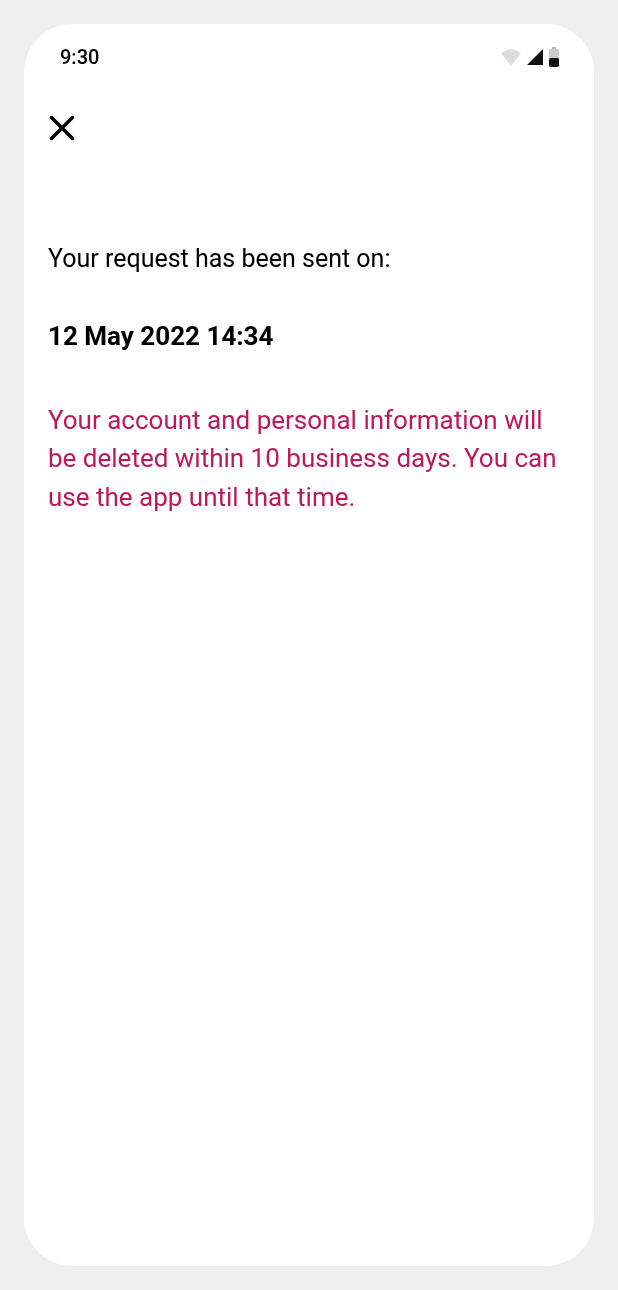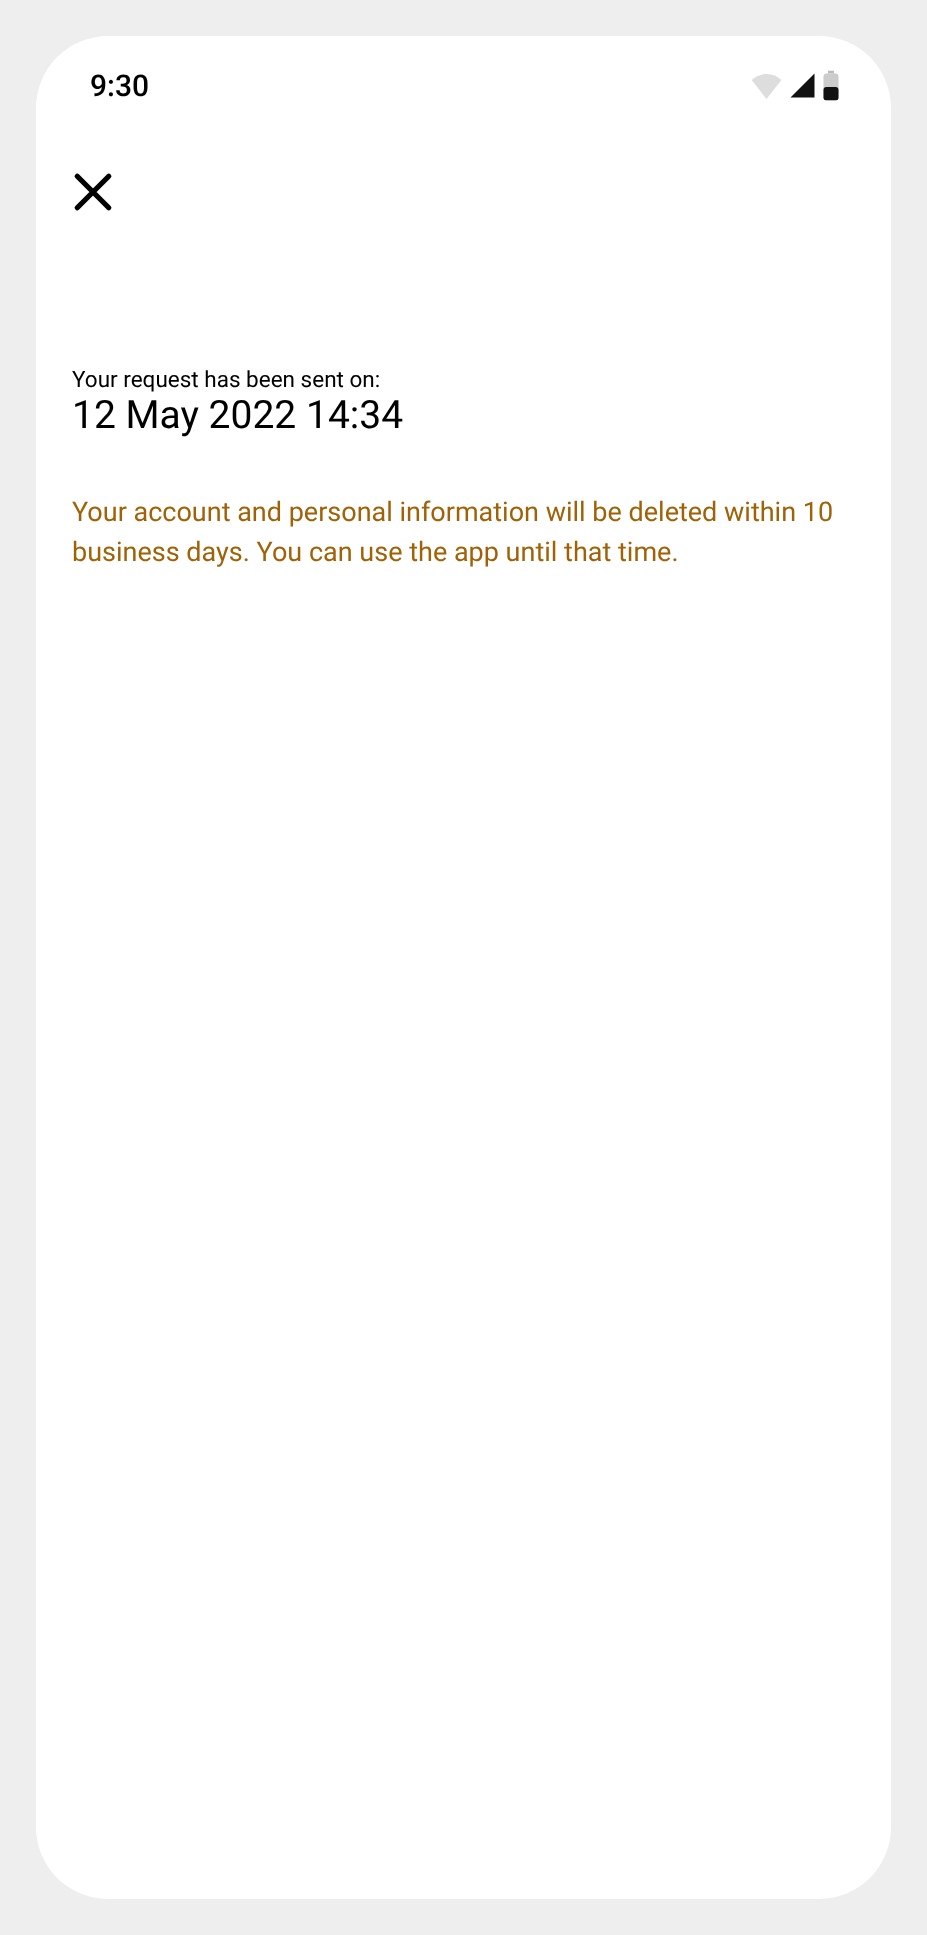--- a/index.html
+++ b/index.html
@@ -71,34 +71,35 @@
       padding: 40px 24px 0 24px;
     }
     .title {
       font-size: 40px;
       font-weight: 700;
       color: #000;
       letter-spacing: -0.5px;
     }
     .intro {
       margin-top: 62px;
-      font-size: 15px;
+      font-size: 25px;
       color: #000;
       font-weight: 400;
     }
     .date {
+      margin-top: 48px;
       font-size: 26px;
-      font-weight: 400;
+      font-weight: 700;
       color: #000;
     }
     .body-text {
-      margin-top: 37px;
-      font-size: 18px;
+      margin-top: 50px;
+      font-size: 26px;
       line-height: 1.48;
-      color: #a16207;
+      color: #be185d;
       font-weight: 400;
     }
   </style>
 </head>
 <body>
 
 <div class="device">
   <div class="status-bar">
     <div class="status-time">9:30</div>
     <div class="status-icons">

